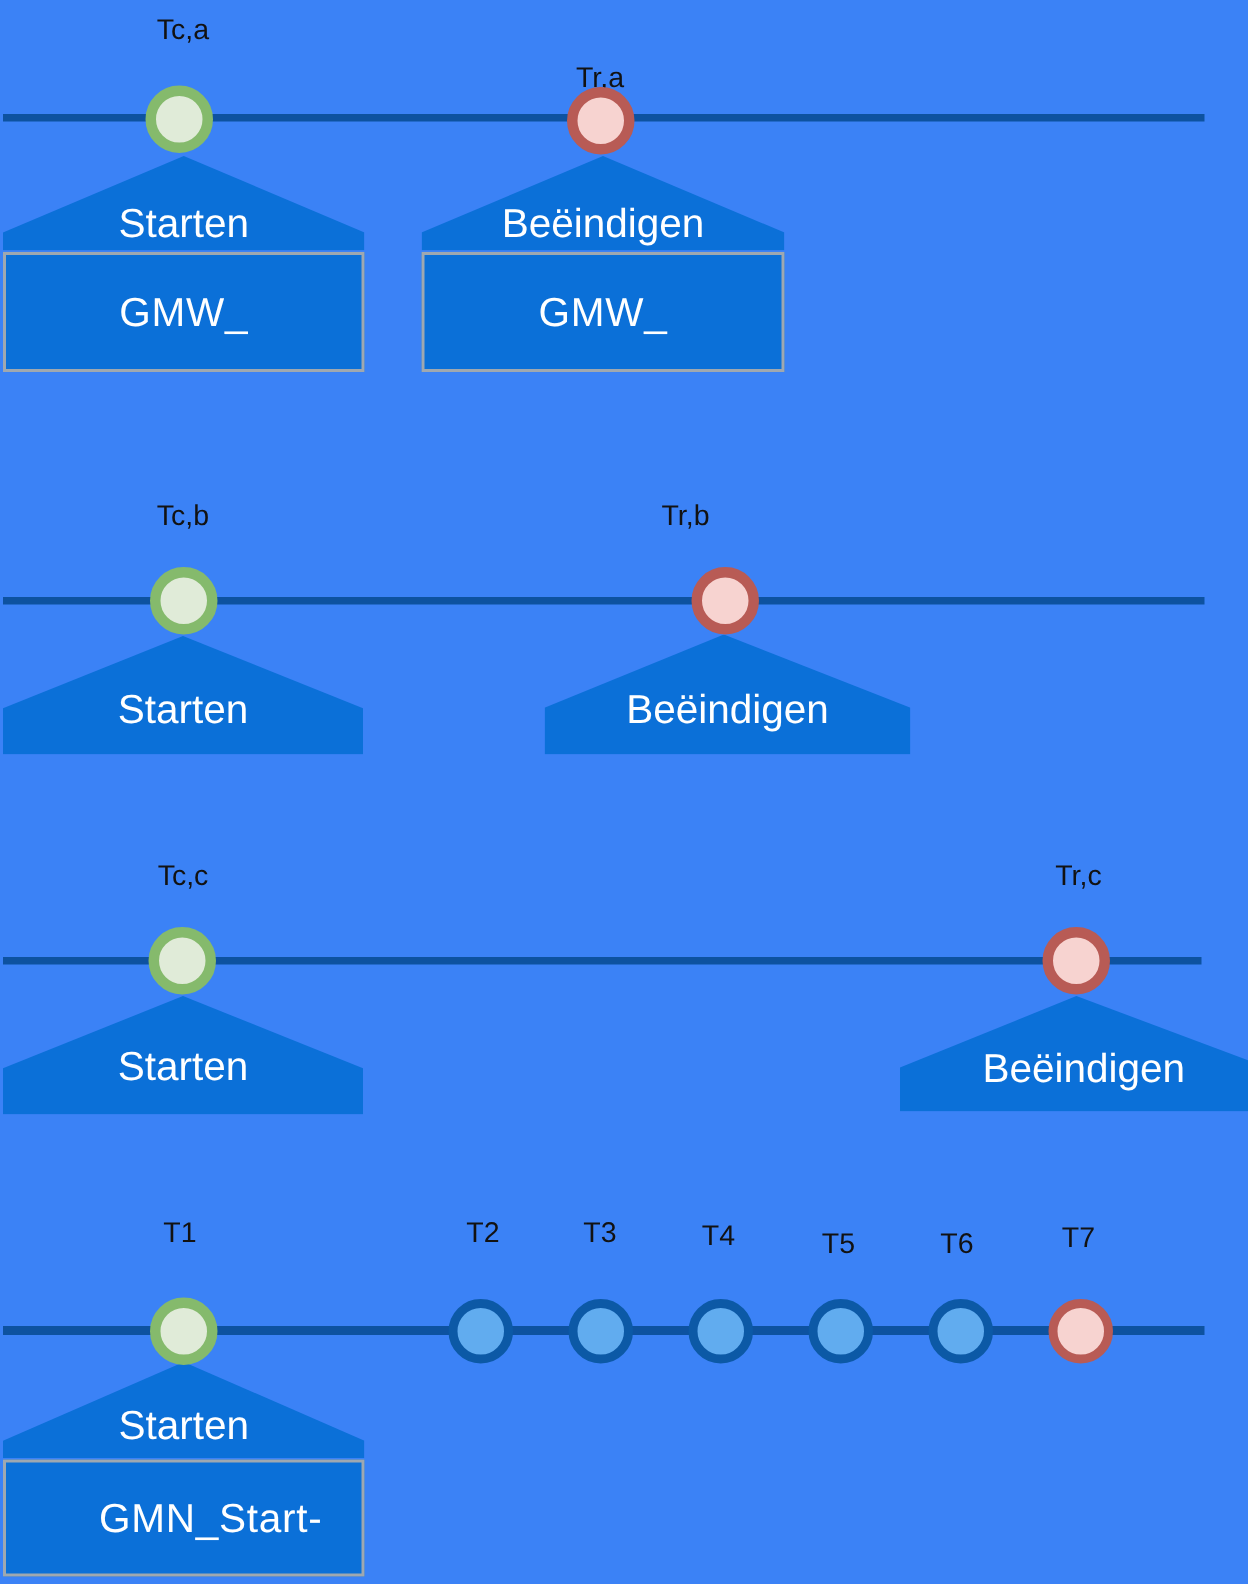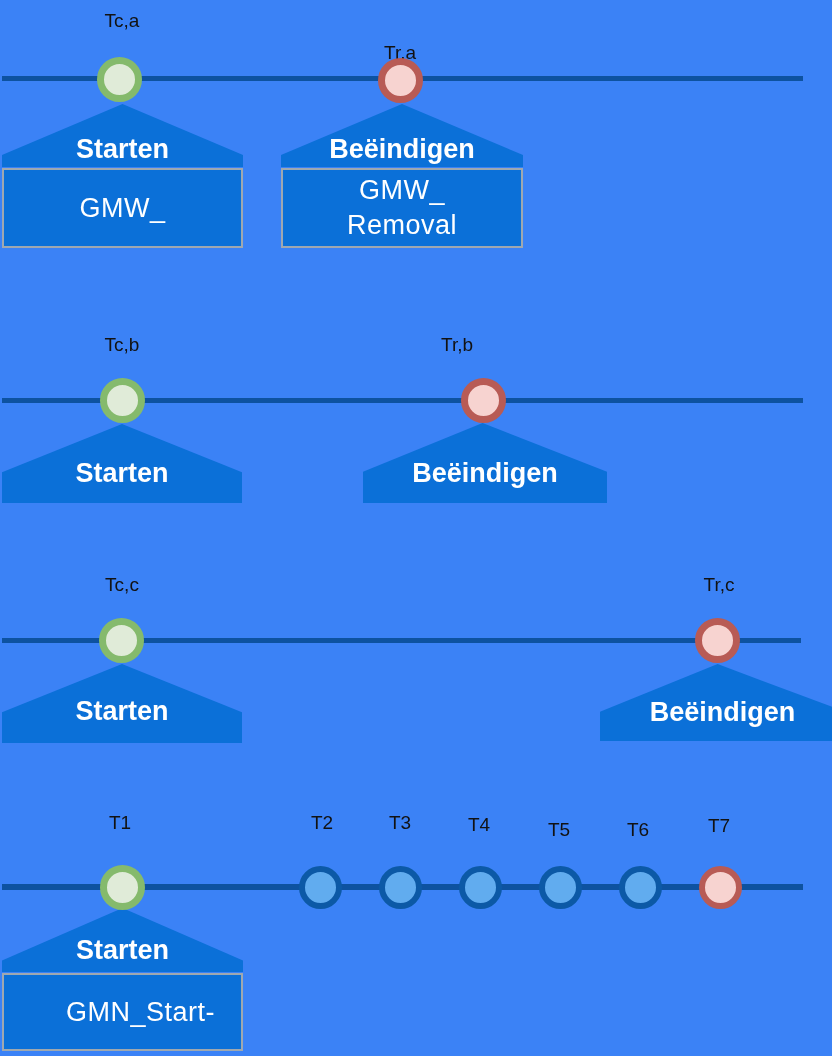--- a/index.html
+++ b/index.html
@@ -44,21 +44,20 @@
   .marker.red.small{ border-color:var(--removal_border); background:var(--removal_fill); }
   .pennant{
     position:absolute;
     background:var(--shape_blue);
     color:var(--shape_text);
     display:flex;
     align-items:flex-end;
     justify-content:center;
     font-size:27px;
     text-align:center;
-    font-weight:bold;
   }
   .pn-shallow{ clip-path:polygon(50% 0%,100% 81%,100% 100%,0% 100%,0% 81%); padding-bottom:2px; box-sizing:border-box;}
   .pn-shallow-d{ clip-path:polygon(50% 0%,100% 82%,100% 100%,0% 100%,0% 82%); padding-bottom:6px; box-sizing:border-box;}
   .pn-deep{ clip-path:polygon(50% 0%,100% 61%,100% 100%,0% 100%,0% 61%); padding-bottom:14px; box-sizing:border-box;}
   .pn-deep-b{ clip-path:polygon(49% 0%,100% 61%,100% 100%,0% 100%,0% 61%); padding-bottom:14px; box-sizing:border-box;}
   .pn-deep-c1{ clip-path:polygon(50% 0%,100% 61%,100% 100%,0% 100%,0% 61%); padding-bottom:16px; box-sizing:border-box;}
   .pn-deep-c2{ clip-path:polygon(48% 0%,100% 62%,100% 100%,0% 100%,0% 62%); padding-bottom:13px; box-sizing:border-box;}
   .doc-box{
     position:absolute;
     background:var(--shape_blue);
@@ -84,21 +83,20 @@
     <div class="axis" style="left:2px;top:76px;width:801px;height:5px;"></div>
     <div class="time-label" style="left:122px;top:10px;">Tc,a</div>
     <div class="time-label" style="left:400px;top:10px;margin-top:32px;">Tr,a</div>
     <div class="pennant pn-shallow" style="left:2px;top:104px;width:241px;height:63px;">Starten</div>
     <div class="doc-box" style="left:2px;top:168px;width:241px;height:80px;">
       <span>GMW_</span>
     </div>
     <div class="pennant pn-shallow" style="left:281px;top:104px;width:242px;height:63px;">Beëindigen</div>
     <div class="doc-box" style="left:281px;top:168px;width:242px;height:80px;">
       <span>GMW_</span>
-      <span>Removal</span>
     </div>
     <div class="marker green" style="left:97px;top:57px;"></div>
     <div class="marker red" style="left:378px;top:58px;"></div>
   </div>
 
   <div>
     <div class="axis" style="left:2px;top:398px;width:801px;height:5px;"></div>
     <div class="time-label" style="left:122px;top:334px;">Tc,b</div>
     <div class="time-label" style="left:457px;top:334px;">Tr,b</div>
     <div class="pennant pn-deep" style="left:2px;top:424px;width:240px;height:79px;">Starten</div>

